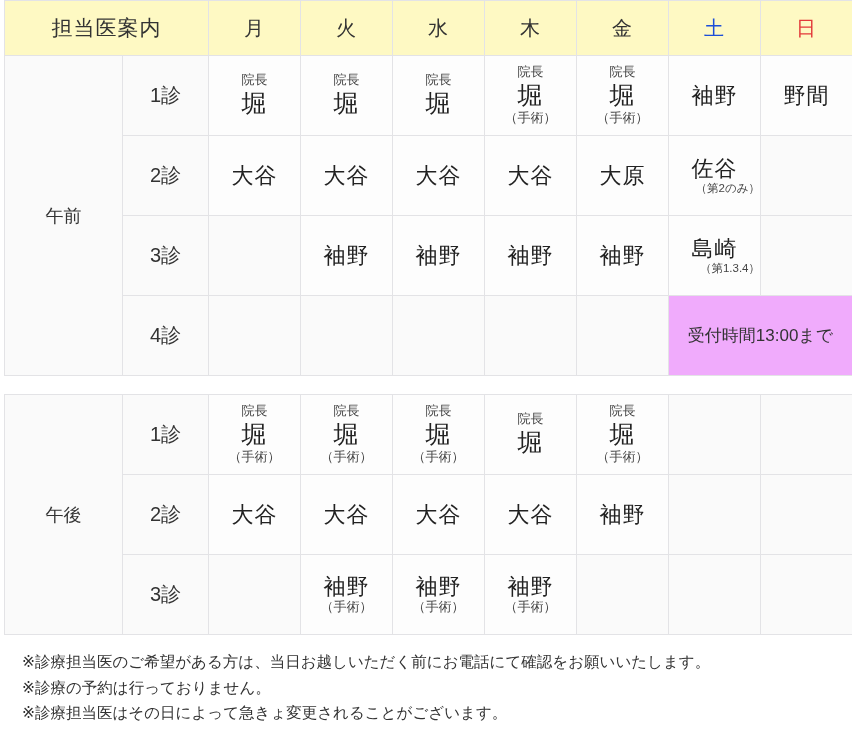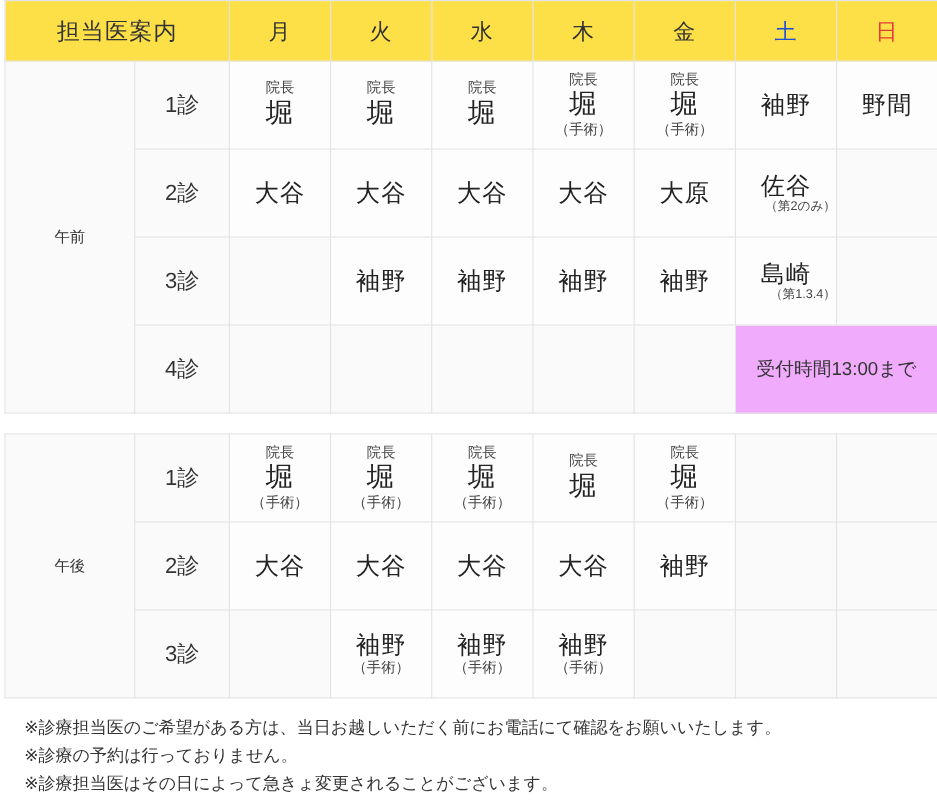--- a/index.html
+++ b/index.html
@@ -37,34 +37,34 @@
   }
 
   
   col.c-label { width: 118px; }
   col.c-room  { width: 86px; }
   col.c-day   { width: 92px; }
 
   
   .hdr-row th {
     height: 54px;
-    background: #fde047;
+    background: #fef9c3;
     font-size: 20px;
     color: #333333;
     letter-spacing: 1px;
   }
   .hdr-row th.title {
     font-size: 21px;
   }
   .hdr-row th.sat { color: #1c4fd8; }
   .hdr-row th.sun { color: #e33a3a; }
 
   
   .sched td.label {
-    font-size: 14px;
+    font-size: 18px;
     background: #fafafa;
     color: #333333;
   }
   .sched td.room {
     font-size: 20px;
     background: #fafafa;
     color: #333333;
   }
   .sched td.cell {
     background: #fdfdfd;

